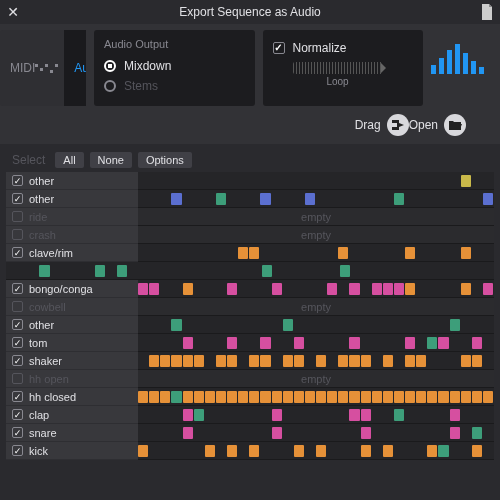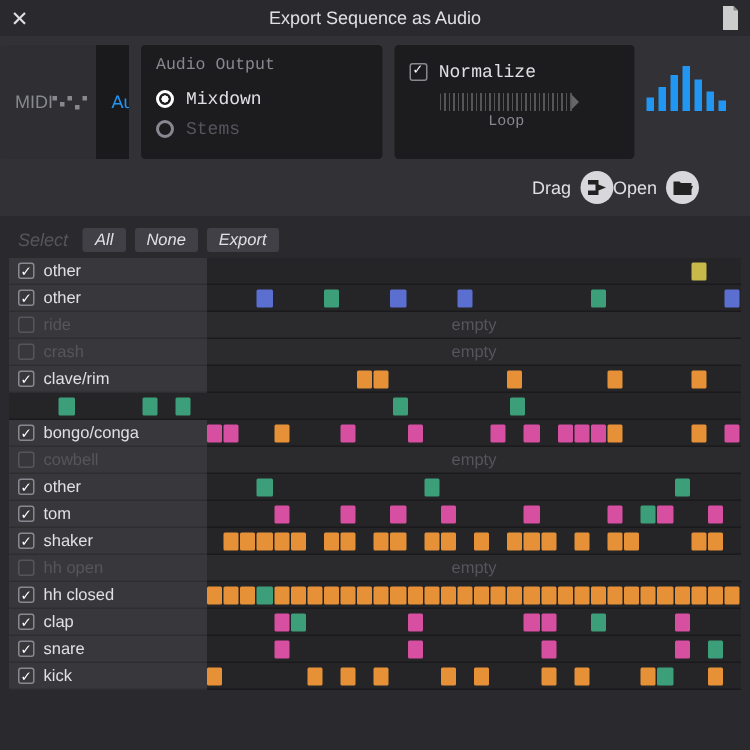--- a/index.html
+++ b/index.html
@@ -62,21 +62,20 @@
   .miniwave span{ width:2px; background: currentColor; }
   .midi-grid { display:flex; gap:2px;}
   .midi-grid span{width:3px;height:3px;background: currentColor; display:block;}
 
   .cols { flex:1; display:flex; gap:8px;}
   .panel {
     background: var(--bg-dark);
     border-radius: 3px;
     padding: 8px 10px 10px 10px;
     flex:1;
-    font-family:Liberation Mono, monospace;
   }
   .panel-h { font-size: 11px; color: var(--fg-dim); margin-bottom:6px;}
   .radio-row, .check-row {
     display:flex; align-items:center; gap:8px; padding:3px 0;
   }
   .radio {
     width:12px; height:12px; border-radius:50%; border:2px solid var(--fg-dim);
   }
   .radio.on { border-color:#fff; background: radial-gradient(circle, #fff 0 40%, transparent 45%);}
   .check {
@@ -109,21 +108,20 @@
   .action .circ {
     width:22px; height:22px; border-radius:50%; background:#d8d8dc;
     display:flex; align-items:center; justify-content:center; color:#222;
   }
   .action .circ svg { display:block;}
 
   .tracks-wrap { padding: 6px 6px 0 6px;}
   .select-row {
     display:flex; align-items:center; gap:6px; padding:2px 0 4px 6px;
     color: var(--fg-dim);
-    font-style: italic;
   }
   .select-lbl { color: var(--fg-dimmer); margin-right:4px;}
   .mini-btn {
     background: var(--bg-mid); color: var(--fg);
     padding: 2px 8px; border-radius:2px; cursor:pointer;
     font-size:11px;
     text-align:right;
   }
   .track {
     display:flex; align-items:stretch;
@@ -246,21 +244,21 @@
       </span>
     </div>
   </div>
 </div>
 
 <div class="tracks-wrap">
   <div class="select-row">
     <span class="select-lbl">Select</span>
     <span class="mini-btn">All</span>
     <span class="mini-btn">None</span>
-    <span class="mini-btn">Export</span>
+    <span class="mini-btn">Options</span>
   </div>
   <div id="tracklist">
       <div class="track">
         <div class="track-head">
           <span class="tcheck on"></span>
           <span class="tname">other</span>
         </div>
         <div class="lane">
           <div class="note" style="left: 322.625px; width: 10.125px; background: rgb(201, 185, 74);"></div>
         </div>

